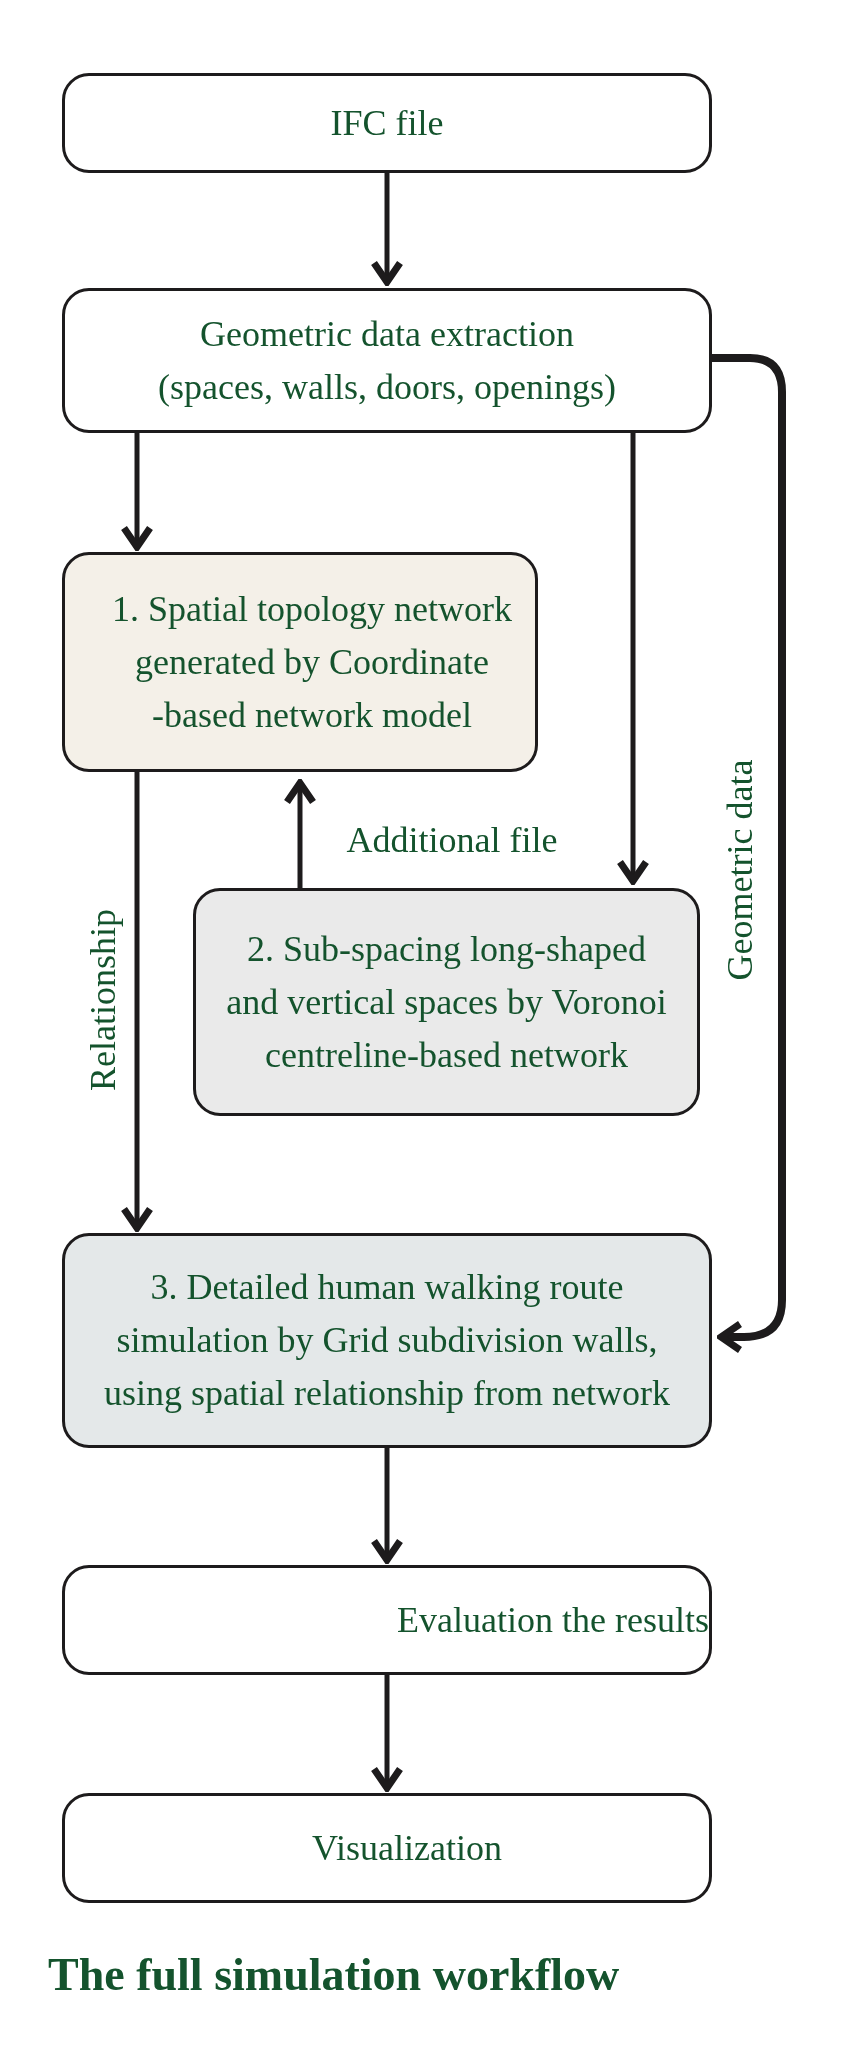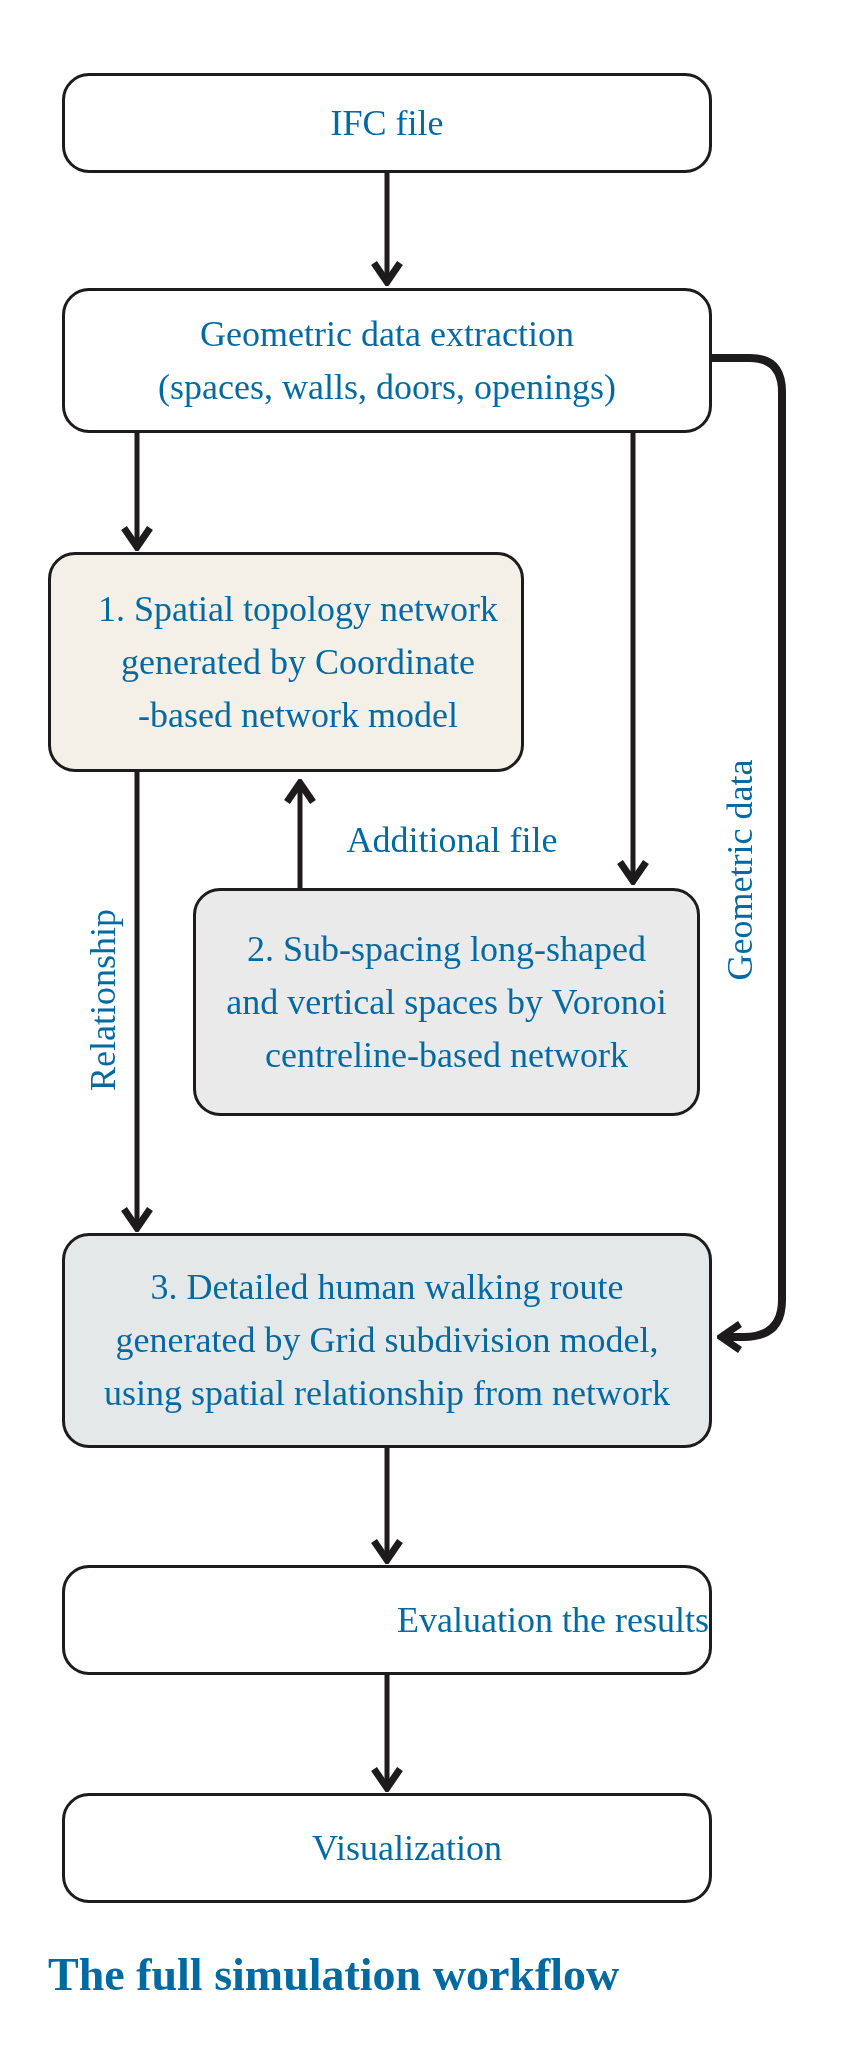--- a/index.html
+++ b/index.html
@@ -1,39 +1,39 @@
 <!DOCTYPE html>
 <html><head>
 <meta charset="utf-8">
 <style>
   html,body{margin:0;padding:0;background:#ffffff;}
   #canvas{
     position:relative;
     width:842px;height:2061px;
     background:#ffffff;
     font-family:"Liberation Serif","DejaVu Serif",serif;
-    color:#0369a1;
+    color:#14532d;
     overflow:hidden;
   }
   #edges{position:absolute;left:0;top:0;width:842px;height:2061px;}
   .node{
     position:absolute;
     box-sizing:border-box;
     border:3px solid #1d1b1c;
     border-radius:27px;
     background:#ffffff;
     display:flex;flex-direction:column;
     align-items:center;justify-content:center;
     text-align:center;
     font-size:36px;line-height:53px;
     white-space:nowrap;
   }
   .node-ifc          {left:62px;  top:73px;   width:650px; height:100px;}
   .node-extraction   {left:62px;  top:288px;  width:650px; height:145px;}
-  .node-step1        {left:48px;  top:552px;  width:476px; height:220px; background:#f4f0e8;padding-left:24px;}
+  .node-step1        {left:62px;  top:552px;  width:476px; height:220px; background:#f4f0e8;padding-left:24px;}
   .node-step2        {left:193px; top:888px;  width:507px; height:228px; background:#eaeaea;}
   .node-step3        {left:62px;  top:1233px; width:650px; height:215px; background:#e4e8e9;}
   .node-evaluation   {left:62px;  top:1565px; width:650px; height:110px;align-items:flex-end;}
   .node-visualization{left:62px;  top:1793px; width:650px; height:110px;padding-left:40px;}
   .edge-label{
     position:absolute;
     transform:translate(-50%,-50%);
     font-size:36px;line-height:36px;
     white-space:nowrap;
   }
@@ -89,21 +89,21 @@
   </div>
 
   <div class="node node-step2">
     <div>2. Sub-spacing long-shaped</div>
     <div>and vertical spaces by Voronoi</div>
     <div>centreline-based network</div>
   </div>
 
   <div class="node node-step3">
     <div>3. Detailed human walking route</div>
-    <div>generated by Grid subdivision model,</div>
+    <div>simulation by Grid subdivision walls,</div>
     <div>using spatial relationship from network</div>
   </div>
 
   <div class="node node-evaluation">
     <div>Evaluation the results</div>
   </div>
 
   <div class="node node-visualization">
     <div>Visualization</div>
   </div>

